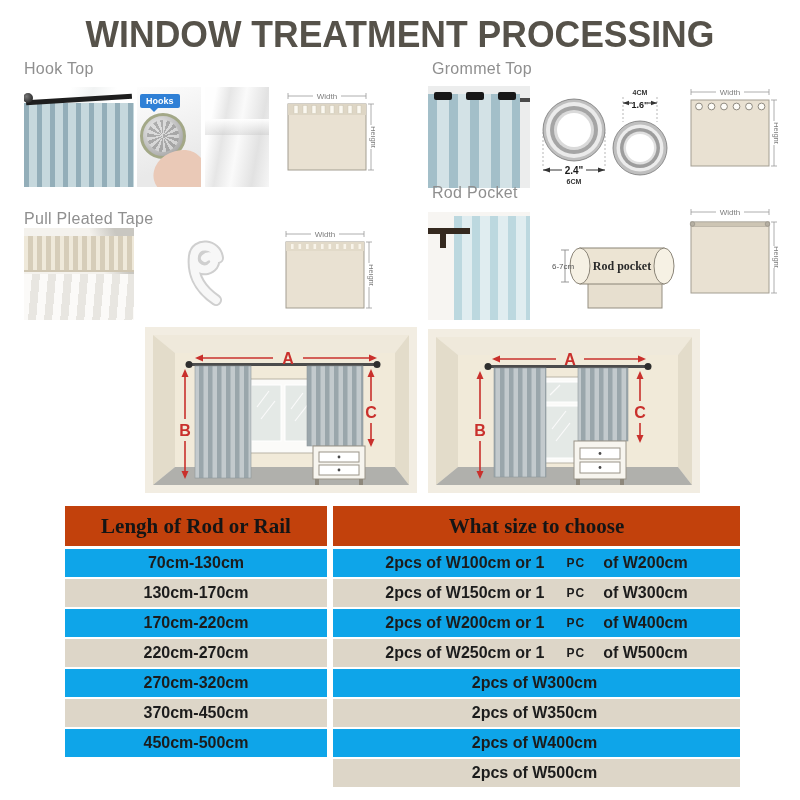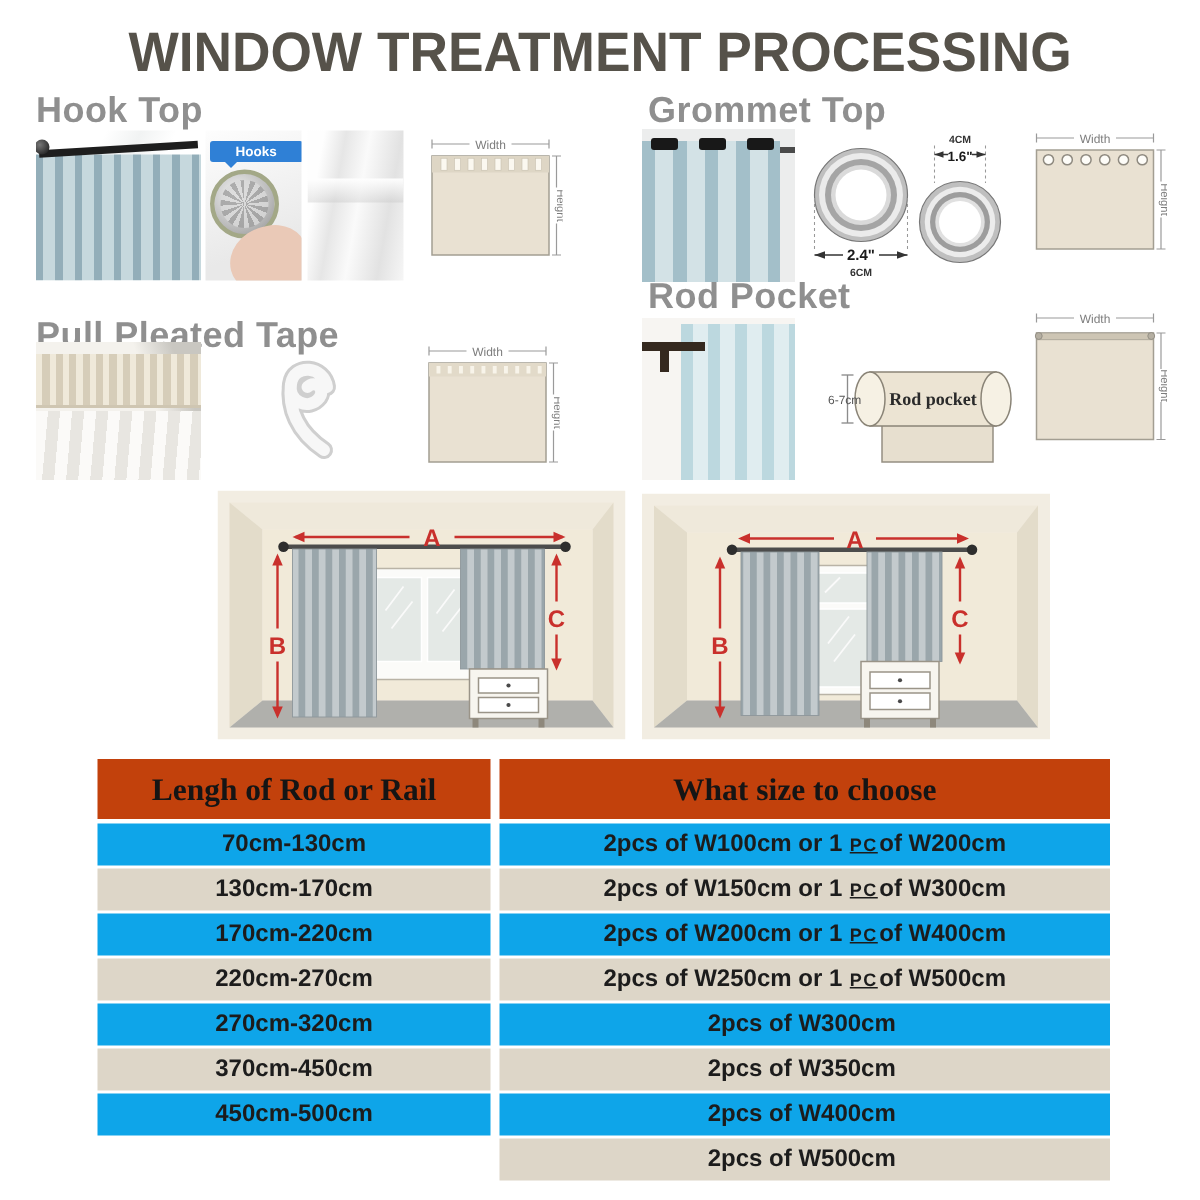--- a/index.html
+++ b/index.html
@@ -3,36 +3,36 @@
 <meta charset="utf-8">
 <style>
   * { margin:0; padding:0; box-sizing:border-box; }
   body { background:#fff; font-family:"Liberation Sans", sans-serif; }
   #page { position:relative; width:800px; height:800px; background:#fff; overflow:hidden; }
 
   .title { position:absolute; top:14px; left:0; width:800px; text-align:center;
            font-size:37px; font-weight:800; color:#56524a; letter-spacing:0px;
            transform:scaleX(.96); }
 
-  .sec-label { position:absolute; font-size:24px; color:#8f8f8f; font-weight:700; letter-spacing:.3px; }
+  .sec-label { position:absolute; font-size:16px; color:#8f8f8f; font-weight:400; letter-spacing:.3px; }
 
   .photo { position:absolute; overflow:hidden; }
 
   
   #ph-hook { left:24px; top:87px; width:110px; height:100px; background:linear-gradient(115deg,#fff 0 30%,#f1f3f3 45%,#fff 60%); }
   #ph-hook .curt { position:absolute; top:16px; left:0; right:0; bottom:0;
       background:repeating-linear-gradient(90deg,#93aeb9 0 5px,#c6d8dd 5px 13px); }
   #ph-hook .rod { position:absolute; top:10px; left:2px; right:2px; height:5px; background:#1e1e1e; transform:rotate(-3.5deg); }
   #ph-hook .finial { position:absolute; left:-1px; top:6px; width:10px; height:10px; border-radius:50%;
       background:radial-gradient(circle at 35% 35%,#777,#111); }
 
   
   #ph-tin { left:137px; top:87px; width:64px; height:100px; background:linear-gradient(160deg,#fdfdfd,#e9e9e9 75%); }
   .hooks-tag { position:absolute; left:3px; top:7px; background:#2f80d6; color:#fff; font-size:9px; font-weight:bold;
-      padding:2px 17px; border-radius:2px; }
+      padding:2px 6px; border-radius:2px; }
   .hooks-tag::after { content:""; position:absolute; left:10px; bottom:-4px; border:4px solid transparent; border-top-color:#2f80d6; border-bottom:0; }
   #ph-tin .tin { position:absolute; left:3px; top:26px; width:46px; height:46px; border-radius:50%;
       background:radial-gradient(circle at 38% 35%,#f4f4f4,#b9b9b9 62%,#8f8f8f); border:3px solid #a3a887; }
   #ph-tin .tin::after { content:""; position:absolute; inset:4px; border-radius:50%;
       background:repeating-conic-gradient(#d9d9d9 0 14deg,#9f9f9f 14deg 28deg); opacity:.8; }
   #ph-tin .hand { position:absolute; left:16px; top:64px; width:52px; height:44px; background:#eac9b7;
       border-radius:55% 45% 30% 50%; transform:rotate(-14deg); }
   #ph-tin .wire { position:absolute; left:32px; top:46px; width:13px; height:20px; border:1.5px solid #b8bcbe;
       border-bottom:none; border-radius:45% 45% 0 0; transform:rotate(18deg); }
 
@@ -71,21 +71,21 @@
   
   #size-table { position:absolute; left:65px; top:506px; width:675px; display:flex; gap:6px; }
   .t-col { display:flex; flex-direction:column; }
   .t-col.left  { width:262px; }
   .t-col.right { width:407px; }
   .t-head { height:40px; margin-bottom:3px; background:#c2410c; display:flex; align-items:center; justify-content:center;
       font-family:"Liberation Serif", serif; font-weight:bold; font-size:21px; color:#151515; }
   .t-cell { height:28px; margin-bottom:2px; display:flex; align-items:center; justify-content:center;
       font-size:16px; font-weight:bold; color:#1c1c1c; background:#0ea5e9; }
   .t-col > .t-cell:nth-child(odd) { background:#ddd6c8; }
-  .t-cell .pc { font-size:12px; letter-spacing:1px; margin:0 1px;text-decoration:underline; }
+  .t-cell .pc { font-size:12px; letter-spacing:1px; margin:0 18px; }
   .t-cell .pre { margin-right:4px; }
 </style>
 </head>
 <body>
 
 <div id="page">
 
   <div class="title">WINDOW TREATMENT PROCESSING</div>
 
   <div class="sec-label" style="left:24px; top:60px;">Hook Top</div>

